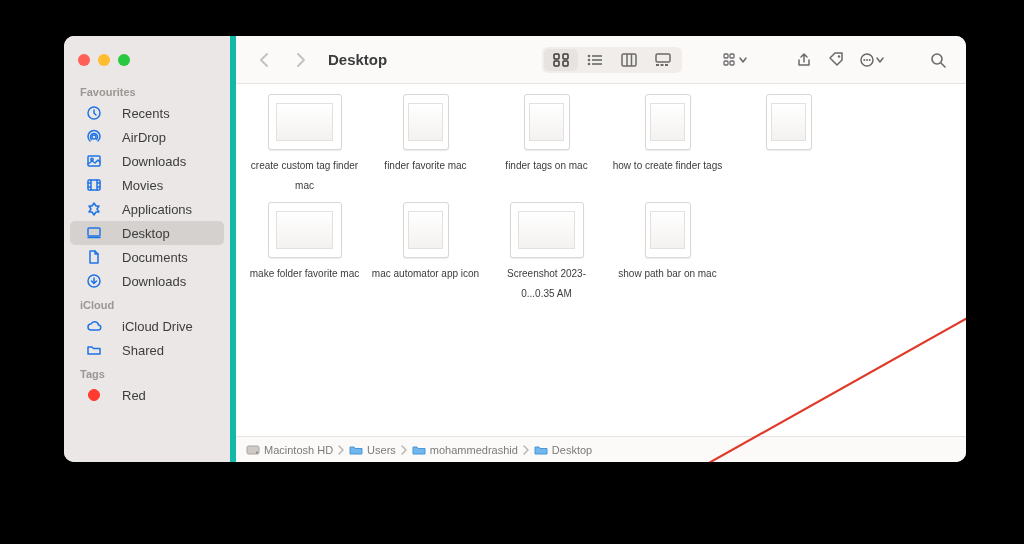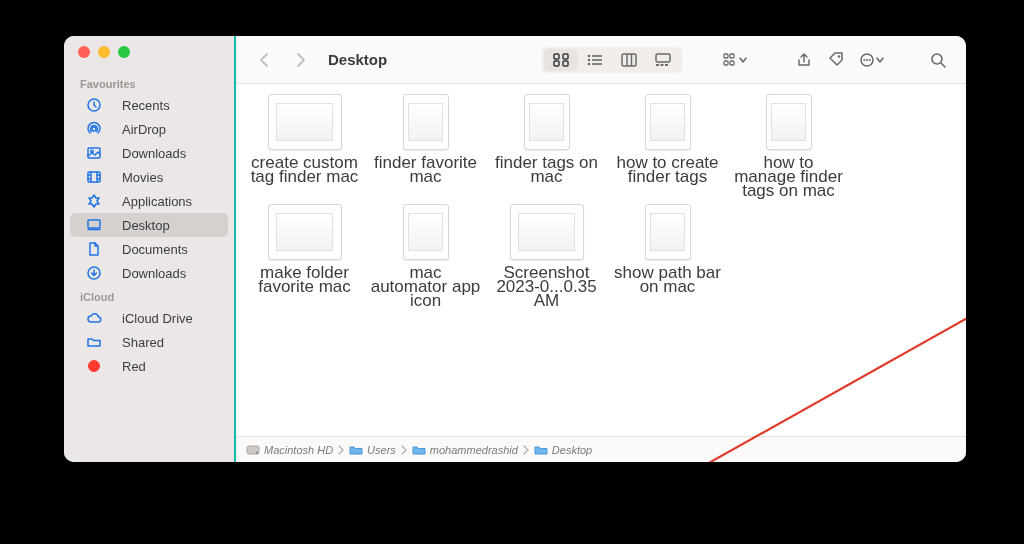--- a/index.html
+++ b/index.html
@@ -3,22 +3,22 @@
 <meta charset="utf-8">
 <style>
   * { box-sizing: border-box; margin: 0; padding: 0; }
   html, body { width: 1024px; height: 544px; background: #000; font-family: -apple-system, "Helvetica Neue", Arial, sans-serif; font-size: 13px; color: #3a3a3a; }
   .window {
     position: absolute; left: 64px; top: 36px; width: 902px; height: 426px;
     background: #fff; border-radius: 10px; box-shadow: 0 10px 40px rgba(0,0,0,.5);
     overflow: hidden; display: flex; flex-direction: row;
   }
   .sidebar {
-    width: 172px; flex: 0 0 172px; background: #ebe7e6; border-right: 2px solid #14b8a6;
-    padding-top: 8px; display: flex; flex-direction: column;
+    width: 172px; flex: 0 0 172px; background: #ebe7e6; border-right: 6px solid #14b8a6;
+    padding-top: 16px; display: flex; flex-direction: column;
     overflow: hidden;
   }
   .traffic { display: flex; gap: 8px; padding: 2px 0 14px 14px; }
   .dot { width: 12px; height: 12px; border-radius: 50%; }
   .dot.red { background: #ff5f57; }
   .dot.yellow { background: #febc2e; }
   .dot.green { background: #28c840; }
   .section-label { font-size: 11px; color: #9a9794; font-weight: 600; padding: 6px 0 3px 16px; }
   .side-item {
     display: flex; align-items: center; gap: 20px; height: 24px; padding: 0 10px 0 16px;
@@ -46,27 +46,27 @@
 
   .content { flex:1; overflow:auto; padding: 10px 8px 0 8px; }
   .grid { display:flex; flex-wrap:wrap; align-content:flex-start; }
   .file { width: 113px; margin: 0 4px 6px 4px; display:flex; flex-direction:column; align-items:center; text-align:center; }
   .thumb {
     width:74px; height:56px; background:#fff; border:1px solid #d9d6d3; border-radius:3px;
     box-shadow: 0 1px 1px rgba(0,0,0,.08); display:flex; align-items:center; justify-content:center; font-size:8px; color:#999;
     margin-bottom:6px; position:relative; overflow:hidden;
   }
   .thumb.narrow { width:46px; }
-  .fname { font-size:17px; line-height:14px; color:#3c3c3c; word-wrap:break-word; max-width: 112px; }
+  .fname { font-size:10px; line-height:20px; color:#3c3c3c; word-wrap:break-word; max-width: 112px; }
 
   .pathbar {
     height: 26px; border-top:1px solid #e6e3e1; background:#fbfaf9;
     display:flex; align-items:center; padding:0 10px; gap:4px; color:#7a7a7a; font-size:11px;
   }
-  .pb-item { display:flex; align-items:center; gap:4px;font-style:italic; }
+  .pb-item { display:flex; align-items:center; gap:4px; }
   .pb-sep { color:#b6b3b0; }
   .pb-ic { width:14px; height:12px; display:inline-flex; }
 
   svg { display:block; }
   .arrow-anno {
     position:absolute; left: 600px; top: 265px; width: 340px; height: 200px; pointer-events:none;
   }
 </style>
 </head>
 <body>
@@ -164,20 +164,21 @@
           <span class="txt">iCloud Drive</span>
         </div>
         <div class="side-item">
           <span class="ic">
             <svg width="16" height="16" viewBox="0 0 16 16">
               <path d="M2 5 H6 L7.5 6.5 H14 V12 H2 Z" stroke="currentColor" stroke-width="1.5" fill="none" stroke-linecap="round" stroke-linejoin="round"></path>
             </svg>
           </span>
           <span class="txt">Shared</span>
         </div>
+        <div class="section-label">Tags</div>
         <div class="side-item">
           <span class="ic" style="color: rgb(255, 59, 48);">
             <span class="tag-dot red"></span>
           </span>
           <span class="txt">Red</span>
         </div>
       </div>
   </div>
 
   <div class="main">
@@ -296,21 +297,20 @@
           <div class="file">
             <div class="thumb narrow">
               <div style="width:80%;height:70%;border:1px solid #e3e0dd;background:linear-gradient(#fff,#f4f2f0);"></div>
             </div>
             <div class="fname">how to create finder tags</div>
           </div>
           <div class="file">
             <div class="thumb narrow">
               <div style="width:80%;height:70%;border:1px solid #e3e0dd;background:linear-gradient(#fff,#f4f2f0);"></div>
             </div>
-            <div class="fname">how to manage finder tags on mac</div>
           </div>
           <div class="file">
             <div class="thumb">
               <div style="width:80%;height:70%;border:1px solid #e3e0dd;background:linear-gradient(#fff,#f4f2f0);"></div>
             </div>
             <div class="fname">make folder favorite mac</div>
           </div>
           <div class="file">
             <div class="thumb narrow">
               <div style="width:80%;height:70%;border:1px solid #e3e0dd;background:linear-gradient(#fff,#f4f2f0);"></div>

